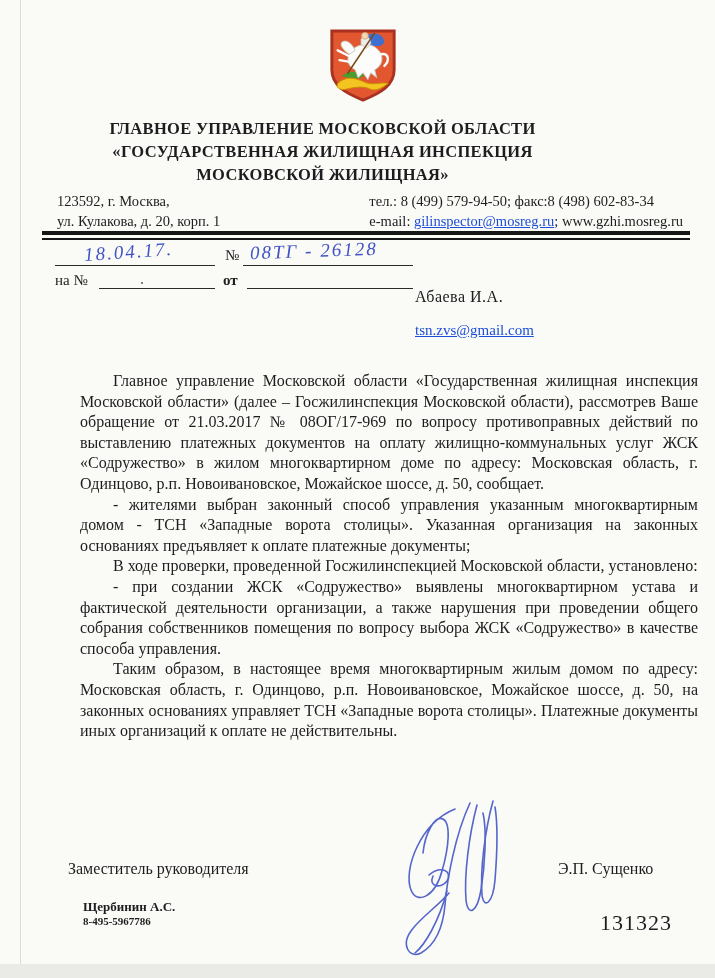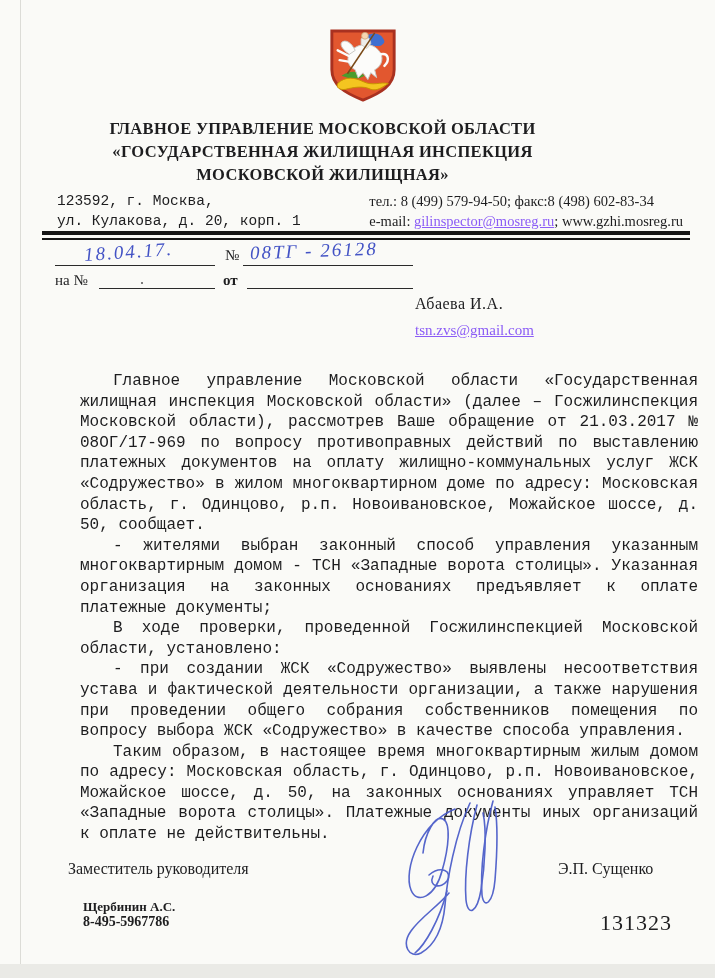--- a/index.html
+++ b/index.html
@@ -9,40 +9,40 @@
     background:#fafaf7;
     overflow:hidden;
     font-family:"Liberation Serif","DejaVu Serif",serif;
     color:#1d1d1f;
   }
   .scan-left-edge{position:absolute;left:20px;top:0;width:1px;height:978px;background:#dcdcd7;}
   .scan-bottom-band{position:absolute;left:0;bottom:0;width:715px;height:14px;background:#eaeae6;}
   .emblem{position:absolute;left:326px;top:27px;width:74px;height:76px;}
   .org-title{position:absolute;left:0;top:117px;width:645px;text-align:center;
     font-weight:bold;font-size:16.5px;line-height:23px;letter-spacing:.3px;}
-  .lh-left{position:absolute;left:57px;top:192px;font-size:14.5px;line-height:19.5px;font-family:Liberation Mono, monospace;}
+  .lh-left{position:absolute;left:57px;top:192px;font-size:14.5px;line-height:19.5px;}
   .lh-right{position:absolute;right:32px;top:192px;font-size:14.5px;line-height:19.5px;text-align:left;}
-  .lh-right a,.recipient-email a{color:#8b5cf6;}
+  .lh-right a,.recipient-email a{color:#1d4ed8;}
   .rule{position:absolute;left:42px;top:231px;width:648px;height:3px;
     border-top:4px solid #161616;border-bottom:2px solid #161616;}
   .hand{font-style:italic;color:#4353c5;font-size:19px;letter-spacing:2px;white-space:nowrap;}
   .hw-date{position:absolute;left:84px;top:241px;transform:rotate(-4deg);}
   .hw-num{position:absolute;left:250px;top:240px;transform:rotate(-2deg);}
   .ref-label{position:absolute;font-size:15px;}
   .u-line{position:absolute;height:0;border-bottom:1.5px solid #2a2a2a;}
   .scan-dot{position:absolute;left:141px;top:282px;width:2px;height:2px;background:#555;border-radius:50%;}
-  .recipient-name{position:absolute;left:415px;top:295px;font-size:16px;letter-spacing:.5px;text-align:right;}
+  .recipient-name{position:absolute;left:415px;top:288px;font-size:16px;letter-spacing:.5px;text-align:right;}
   .recipient-email{position:absolute;left:415px;top:322px;font-size:15px;}
   .body-text{position:absolute;left:80px;top:371px;width:618px;
     font-size:16px;line-height:20.6px;text-align:justify;}
-  .body-text p{margin:0;text-indent:33px;font-family:Liberation Mono, monospace;}
+  .body-text p{margin:0;text-indent:33px;}
   .sig-title{position:absolute;left:68px;top:860px;font-size:16px;}
   .sig-name{position:absolute;left:558px;top:860px;font-size:16px;}
   .executor{position:absolute;left:83px;top:899px;font-size:13px;line-height:15px;font-weight:bold;}
-  .executor .phone{font-size:14px;}
+  .executor .phone{font-size:11px;}
   .doc-code{position:absolute;left:600px;top:910px;font-size:22px;letter-spacing:1px;}
   .signature-svg{position:absolute;left:385px;top:795px;width:125px;height:168px;}
 </style>
 </head>
 <body>
 
 <div class="page">
   <div class="scan-left-edge"></div>
   <div class="scan-bottom-band"></div>
 
@@ -89,21 +89,21 @@
   <div class="ref-label" style="left:223px;top:272px;font-weight:bold;">от</div>
   <div class="u-line" style="left:247px;top:288px;width:166px;"></div>
 
   <div class="recipient-name">Абаева  И.А.</div>
   <div class="recipient-email"><a href="#">tsn.zvs@gmail.com</a></div>
 
   <div class="body-text">
     <p>Главное управление Московской области «Государственная жилищная инспекция Московской области» (далее – Госжилинспекция Московской области), рассмотрев Ваше обращение от 21.03.2017 № 08ОГ/17-969 по вопросу противоправных действий по выставлению платежных документов на оплату жилищно-коммунальных услуг ЖСК «Содружество» в жилом многоквартирном доме по адресу: Московская область, г. Одинцово, р.п. Новоивановское, Можайское шоссе, д. 50, сообщает.</p>
     <p>- жителями выбран законный способ управления указанным многоквартирным домом - ТСН «Западные ворота столицы». Указанная организация на законных основаниях предъявляет к оплате платежные документы;</p>
     <p>В ходе проверки, проведенной Госжилинспекцией Московской области, установлено:</p>
-    <p>- при создании ЖСК «Содружество» выявлены несоответствия устава и фактической деятельности организации, а также нарушения при проведении общего собрания собственников помещения по вопросу выбора ЖСК «Содружество» в качестве способа управления.</p>
+    <p>- при создании ЖСК «Содружество» выявлены многоквартирном устава и фактической деятельности организации, а также нарушения при проведении общего собрания собственников помещения по вопросу выбора ЖСК «Содружество» в качестве способа управления.</p>
     <p>Таким образом, в настоящее время многоквартирным жилым домом по адресу: Московская область, г. Одинцово, р.п. Новоивановское, Можайское шоссе, д. 50, на законных основаниях управляет ТСН «Западные ворота столицы». Платежные документы иных организаций к оплате не действительны.</p>
   </div>
 
   <div class="sig-title">Заместитель руководителя</div>
   <div class="sig-name">Э.П. Сущенко</div>
 
   <svg class="signature-svg" viewBox="0 0 125 168">
     <g fill="none" stroke="#4456c7" stroke-width="1.6" stroke-linecap="round" opacity="0.9">
       <path d="M70 14 C35 28 18 75 26 95 C32 110 50 102 57 76 C64 52 66 28 58 24 C50 20 40 38 38 58"></path>
       <path d="M85 8 C70 40 62 85 60 110 C58 132 50 150 36 158 C24 164 16 150 26 136 C35 123 52 112 64 98"></path>

